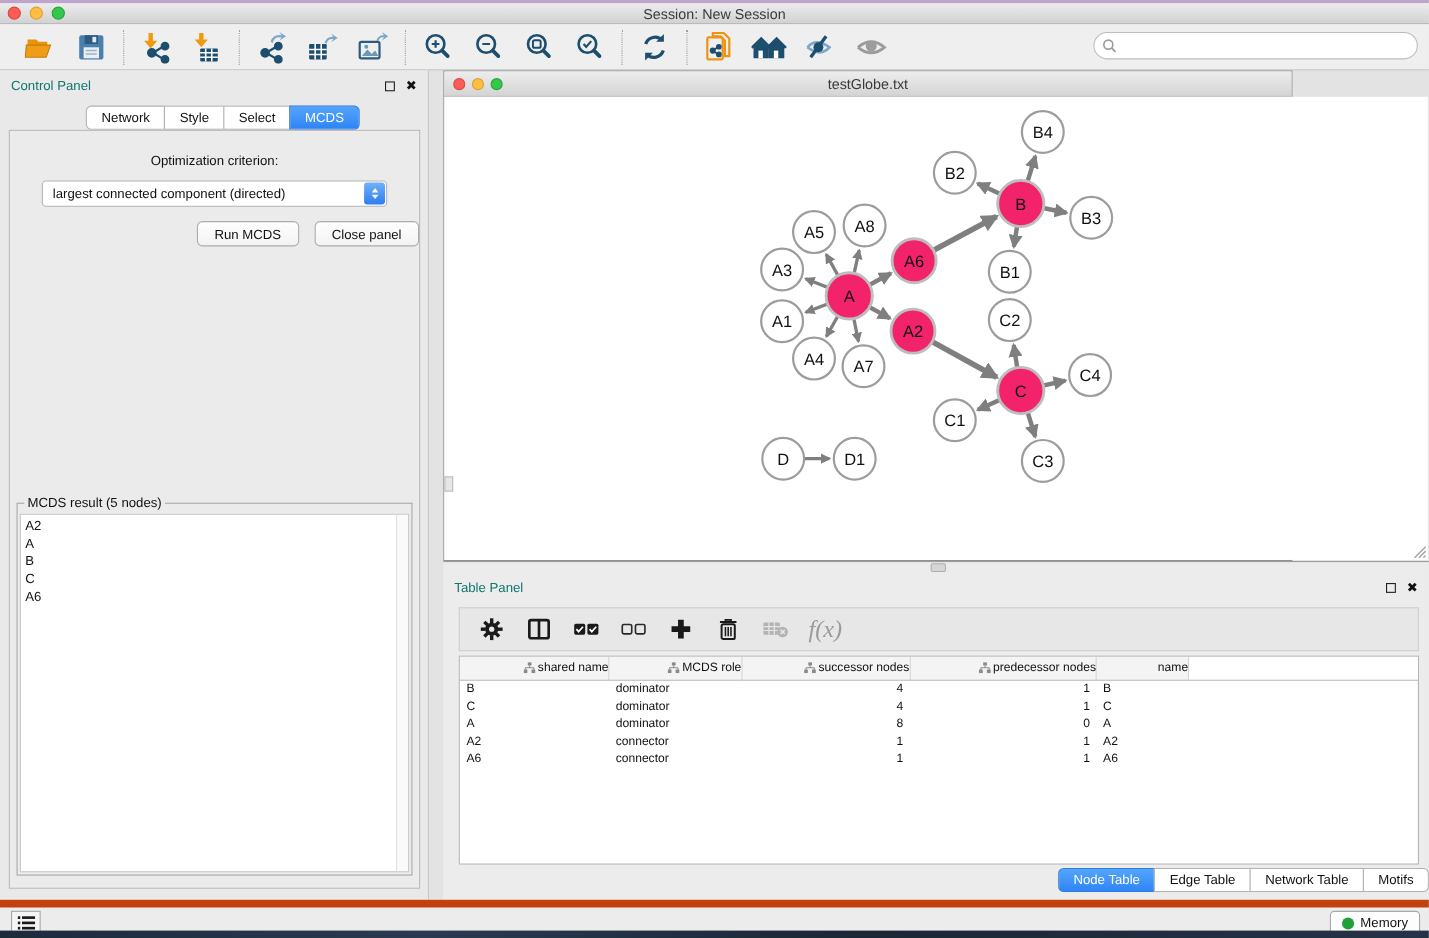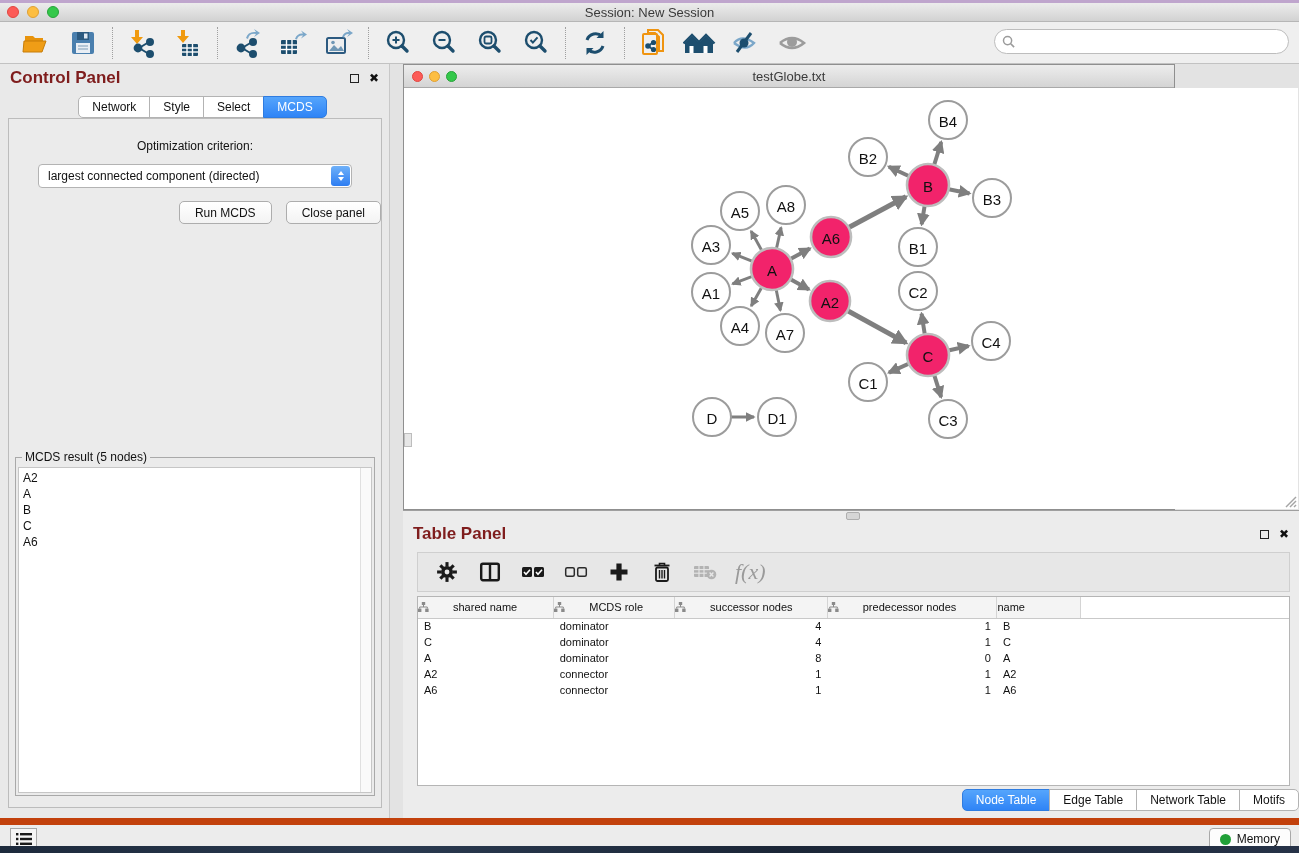--- a/index.html
+++ b/index.html
@@ -25,21 +25,21 @@
   .tb-sep { width:1px; height:32px; border-left:1px dotted #9f9f9f; }
   .tb-btn { width:34px; height:34px; display:flex; align-items:center; justify-content:center; }
   .search-wrap { position:absolute; right:10px; top:7px; width:295px; height:25px; background:#fff;
                  border:1px solid #bdbdbd; border-radius:13px; display:flex; align-items:center; padding-left:7px;}
   .search-wrap input { border:none; outline:none; font-size:12px; width:250px; background:transparent; margin-left:5px;}
 
   
   .control-panel { position:absolute; left:0; top:64px; width:390px; height:754px; background:#e9e9e9;
                    border-right:1px solid #c8c8c8; }
   .panel-titlebar { height:28px; display:flex; align-items:center; padding:0 10px; }
-  .panel-title { font-size:17px; color:#7f1d1d;font-weight:bold; }
+  .panel-title { font-size:12px; color:#0f766e; }
   .panel-btns { margin-left:auto; display:flex; align-items:center; gap:10px; }
   .float-box { width:9px; height:9px; border:1.5px solid #222; display:inline-block; }
   .close-x { font-size:12px; font-weight:bold; color:#111; line-height:10px; }
   .cp-tabs-row { display:flex; justify-content:center; margin-top:4px; }
   .seg { display:inline-flex; }
   .seg button { font-family:inherit; font-size:12px; color:#111; background:#fff; border:1px solid #b3b3b3;
                 padding:3px 13px; margin-left:-1px; cursor:default; }
   .seg button:first-child { border-radius:5px 0 0 5px; margin-left:16px; }
   .seg button:last-child { border-radius:0 5px 5px 0; }
   .seg button.active { background:linear-gradient(#55a5fc,#2f84f6); color:#fff; border-color:#2f7ce0; }
@@ -84,21 +84,21 @@
   .table-panel { position:absolute; left:403px; top:520px; width:896px; height:298px; background:#ececec; }
   .tp-toolbar { position:absolute; left:14px; top:32px; width:873px; height:40px; background:#e7e7e7;
                 border:1px solid #cfcfcf; display:flex; align-items:center; gap:17px; padding-left:16px; }
   .tp-btn { display:flex; align-items:center; justify-content:center; width:26px; height:26px; }
   .fx { font-family:"Liberation Serif","DejaVu Serif",serif; font-style:italic; font-size:22px; color:#9a9a9a; }
   .tbl-wrap { position:absolute; left:14px; top:76px; width:873px; height:190px; background:#fff;
               border:1px solid #b5b5b5; overflow:hidden; }
   table.node-table { border-collapse:collapse; table-layout:fixed; font-size:11px; color:#111; }
   table.node-table th { height:21px; background:#f4f4f4; border-right:1px solid #d4d4d4; border-bottom:1px solid #c9c9c9;
                         font-weight:normal; font-size:11px; text-align:center; }
-  table.node-table th .th-inner { display:flex; align-items:center; justify-content:flex-start; gap:24px; }
+  table.node-table th .th-inner { display:flex; align-items:center; justify-content:flex-end; gap:2px; }
   table.node-table td { height:16px; padding:0 6px; white-space:nowrap; }
   td.al-right { text-align:right; padding-right:11px; }
   .tp-tabs-row { position:absolute; left:0; width:896px; top:269px; display:flex; justify-content:flex-end; }
 
   
   .status-bar { position:absolute; left:0; top:818px; width:1299px; height:28px; background:#ececec;
                 border-top:7px solid #c2410c; }
   .list-btn { position:absolute; left:10px; top:3px; width:27px; height:22px; background:#f5f5f5;
               border:1px solid #a8a8a8; display:flex; align-items:center; justify-content:center; }
   .memory-btn { position:absolute; right:8px; top:3px; height:22px; background:#fdfdfd; border:1px solid #a8a8a8;

